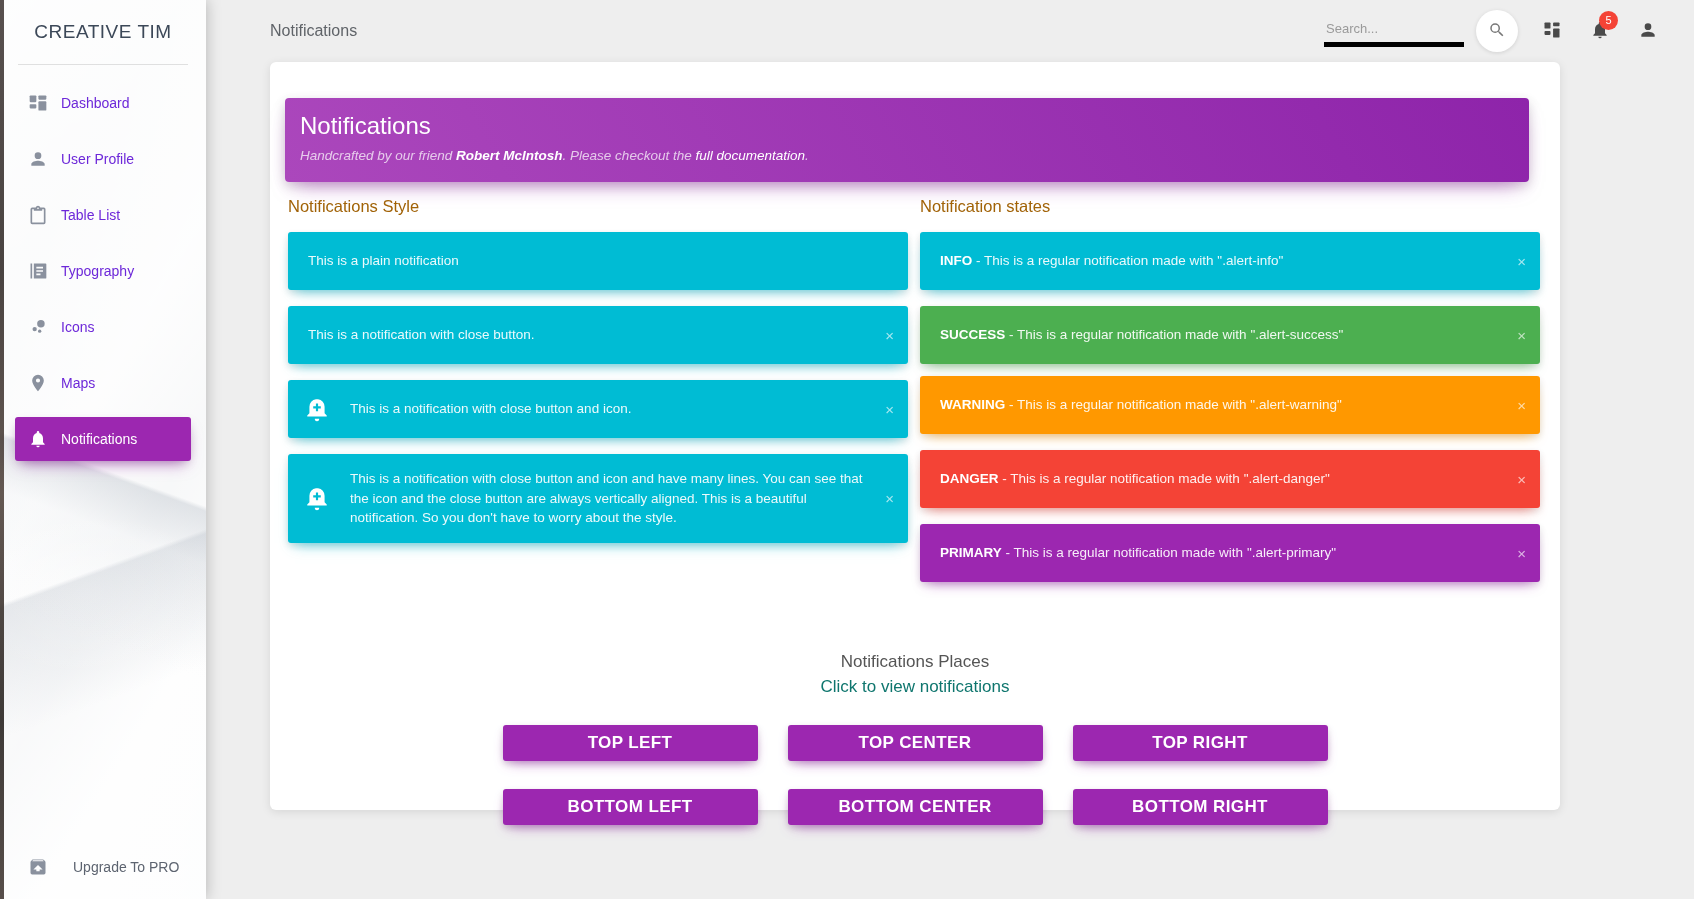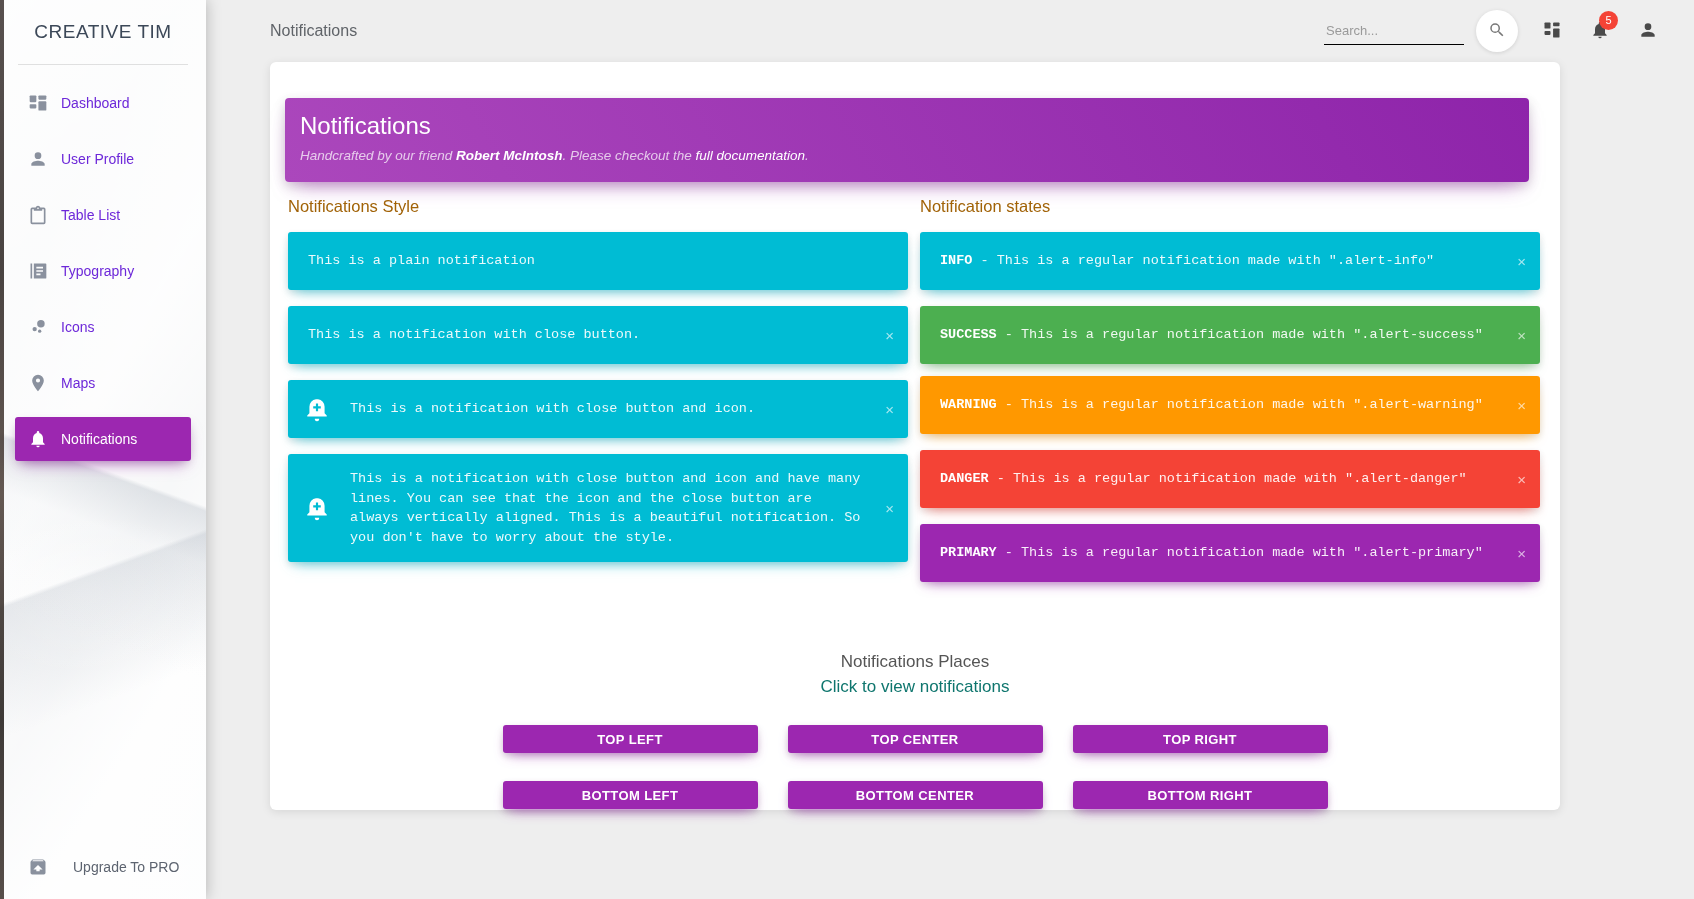--- a/index.html
+++ b/index.html
@@ -84,21 +84,21 @@
     height: 62px; display: flex; align-items: center;
     padding: 0 24px 0 10px;
     background: #eeeeee;
   }
   #page-title { font-size: 16px; color: #5f6368; font-weight: 400; }
   .nav-right { margin-left: auto; display: flex; align-items: center; gap: 4px; }
 
   .search-wrap { position: relative; margin-right: 6px; }
   #search-input {
     width: 140px; border: none; background: transparent;
-    border-bottom: 1px solid #000000;
+    border-bottom: 5px solid #000000;
     font-size: 13px; color: #555; padding: 5px 2px 6px 2px;
     font-family: "Liberation Sans", sans-serif;
     outline: none;
   }
   #search-input::placeholder { color: #9a9a9a; }
 
   .round-btn {
     width: 42px; height: 42px; border-radius: 50%;
     background: #fff; border: none; cursor: pointer;
     display: flex; align-items: center; justify-content: center;
@@ -167,44 +167,44 @@
     background: none; border: none; color: #fff; opacity: .65;
     font-size: 15px; cursor: pointer; line-height: 1;
     font-family: "Liberation Sans", sans-serif;
   }
   .alert .alert-ico {
     position: absolute; left: 16px; top: 50%; transform: translateY(-50%);
     display: flex; align-items: center; justify-content: center;
   }
   .alert.has-icon { padding-left: 62px; }
   .alert .alert-text b { font-weight: 700; }
-  .alert .alert-text { line-height: 1.45; color: rgba(255,255,255,.92); font-family: Liberation Mono, monospace; }
+  .alert .alert-text { line-height: 1.45; color: rgba(255,255,255,.92); }
   .alert .alert-text b { color: #fff; }
 
   
   .alert.tall { align-items: center; }
 
   
   #places {
     position: absolute; left: 0; top: 590px; width: 1290px;
     text-align: center;
   }
   #places .ph1 { font-size: 17px; color: #555; font-weight: 400; }
   #places .ph2 { font-size: 17px; color: #0f766e; font-weight: 400; margin-top: 5px; }
   .btn-grid {
     margin-top: 28px;
     display: grid;
     grid-template-columns: repeat(3, 255px);
     justify-content: center;
     gap: 28px 30px;
   }
   .place-btn {
-    height: 28px; border: none; border-radius: 3px;
+    height: 36px; border: none; border-radius: 3px;
     background: #9c27b0; color: #fff;
-    font-size: 13px; letter-spacing: .4px; font-weight: 700;
+    font-size: 17px; letter-spacing: .4px; font-weight: 700;
     cursor: pointer;
     box-shadow: 0 6px 14px -6px rgba(156,39,176,.75), 0 3px 6px rgba(0,0,0,.14);
     font-family: "Liberation Sans", sans-serif;
   }
 </style>
 </head>
 <body>
 
 <div id="sidebar">
   <div id="sidebar-bg"></div>

